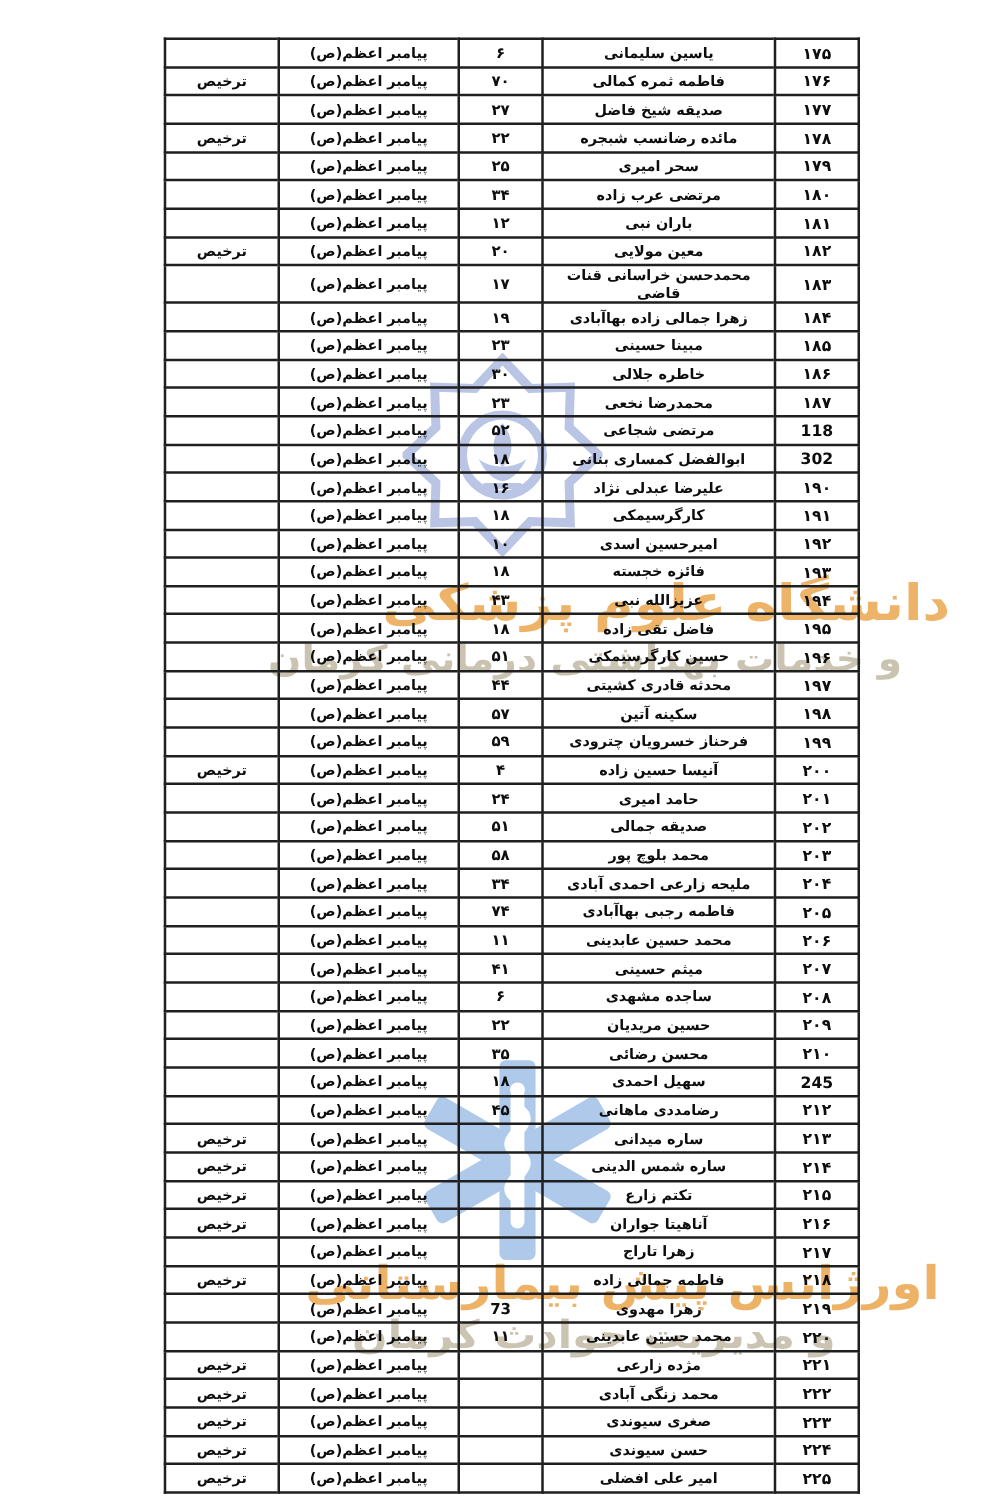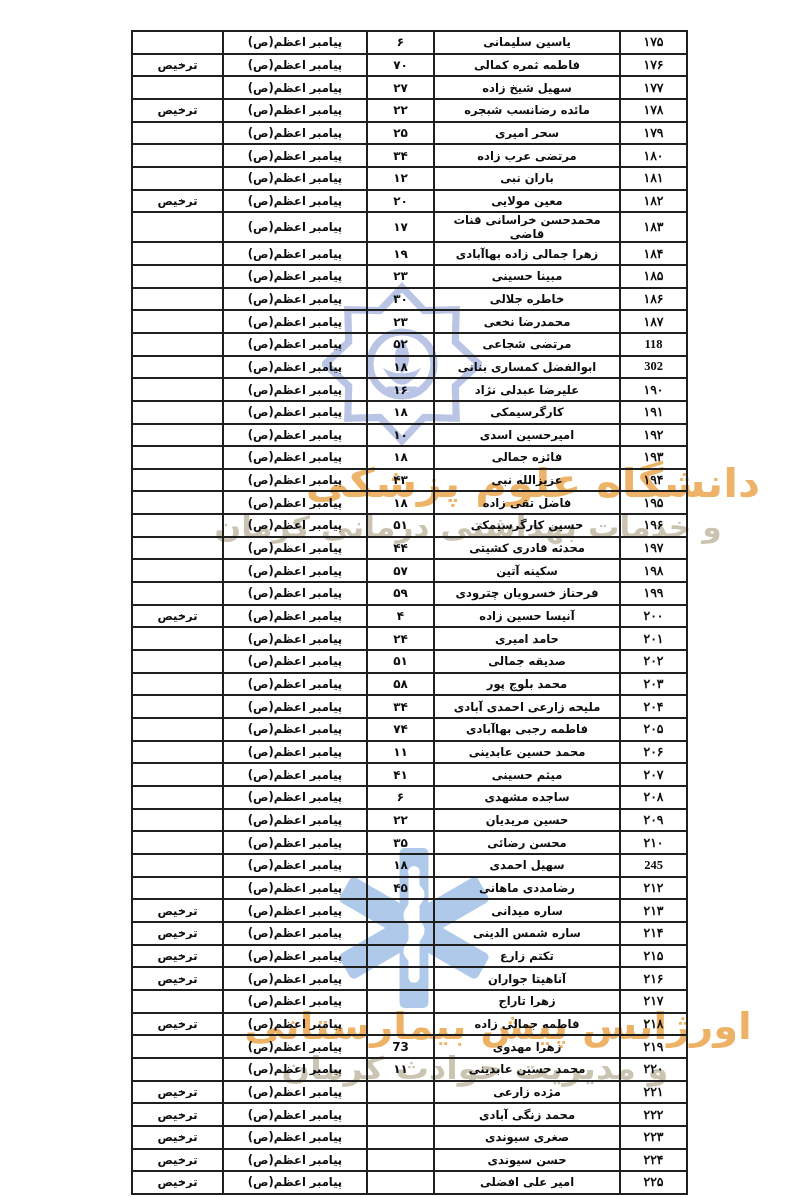--- a/index.html
+++ b/index.html
@@ -68,21 +68,21 @@
     text-align: center;
     vertical-align: middle;
     font-size: 11.5px;
     font-weight: bold;
     color: #0d0d0d;
     padding: 0 2px;
     overflow: hidden;
     background: transparent;
   }
   .records-table tr { height: 22.67px; }
-  .records-table td.c0 { font-size: 12.5px; font-family: Liberation Serif, serif; }  
+  .records-table td.c0 { font-size: 12.5px; }  
   .records-table td.c2 { font-size: 12px; }    
 </style>
 </head>
 <body>
 
 <div class="page">
 
   <div class="watermark-layer">
 
     <svg class="wm-emblem" viewBox="0 0 100 100" xmlns="http://www.w3.org/2000/svg">
@@ -134,21 +134,21 @@
         </tr>
         <tr>
           <td class="c0">۱۷۶</td>
           <td class="c1">فاطمه ثمره کمالی</td>
           <td class="c2">۷۰</td>
           <td class="c3">پیامبر اعظم(ص)</td>
           <td class="c4">ترخیص</td>
         </tr>
         <tr>
           <td class="c0">۱۷۷</td>
-          <td class="c1">سهیل شیخ زاده</td>
+          <td class="c1">صدیقه شیخ فاضل</td>
           <td class="c2">۲۷</td>
           <td class="c3">پیامبر اعظم(ص)</td>
           <td class="c4"></td>
         </tr>
         <tr>
           <td class="c0">۱۷۸</td>
           <td class="c1">مائده رضانسب شبجره</td>
           <td class="c2">۲۲</td>
           <td class="c3">پیامبر اعظم(ص)</td>
           <td class="c4">ترخیص</td>
@@ -246,21 +246,21 @@
         </tr>
         <tr>
           <td class="c0">۱۹۲</td>
           <td class="c1">امیرحسین اسدی</td>
           <td class="c2">۱۰</td>
           <td class="c3">پیامبر اعظم(ص)</td>
           <td class="c4"></td>
         </tr>
         <tr>
           <td class="c0">۱۹۳</td>
-          <td class="c1">فائزه جمالی</td>
+          <td class="c1">فائزه خجسته</td>
           <td class="c2">۱۸</td>
           <td class="c3">پیامبر اعظم(ص)</td>
           <td class="c4"></td>
         </tr>
         <tr>
           <td class="c0">۱۹۴</td>
           <td class="c1">عزیزالله نبی</td>
           <td class="c2">۴۳</td>
           <td class="c3">پیامبر اعظم(ص)</td>
           <td class="c4"></td>

